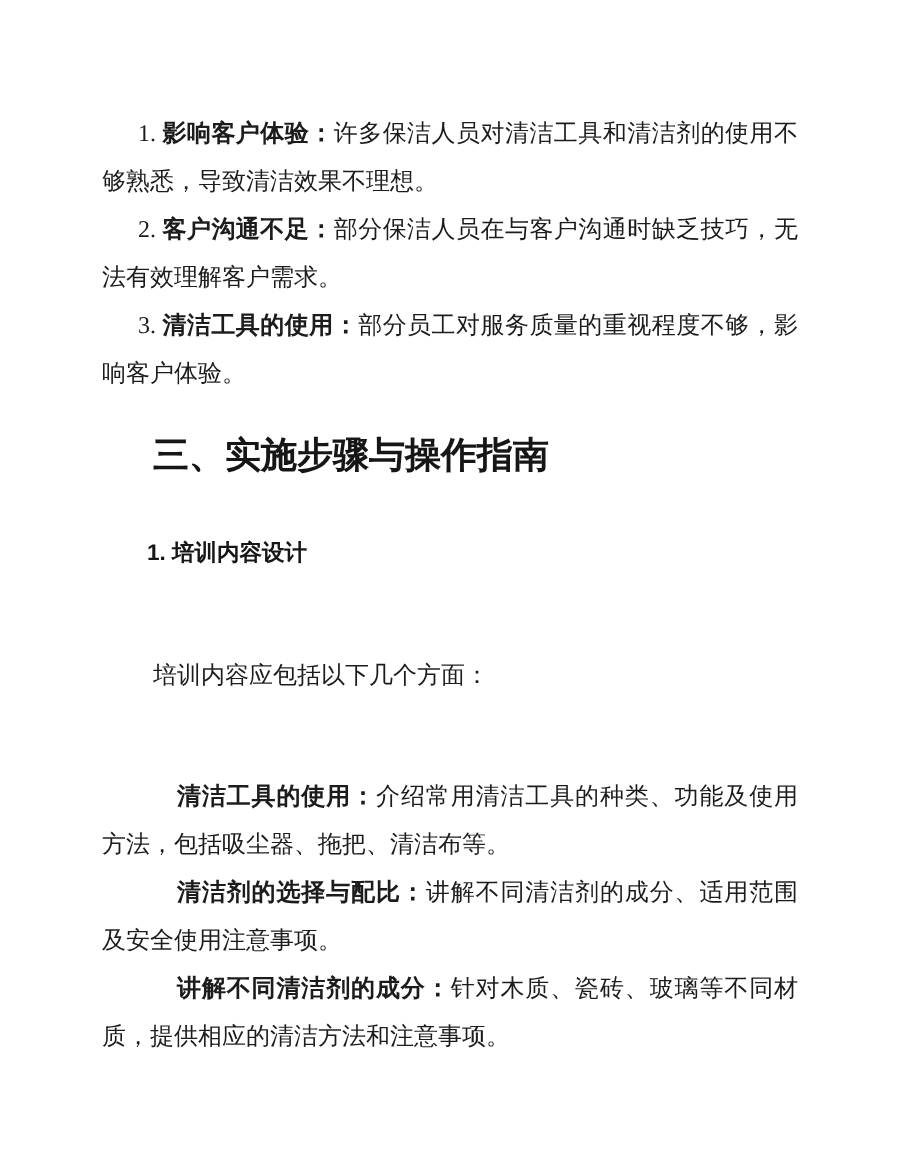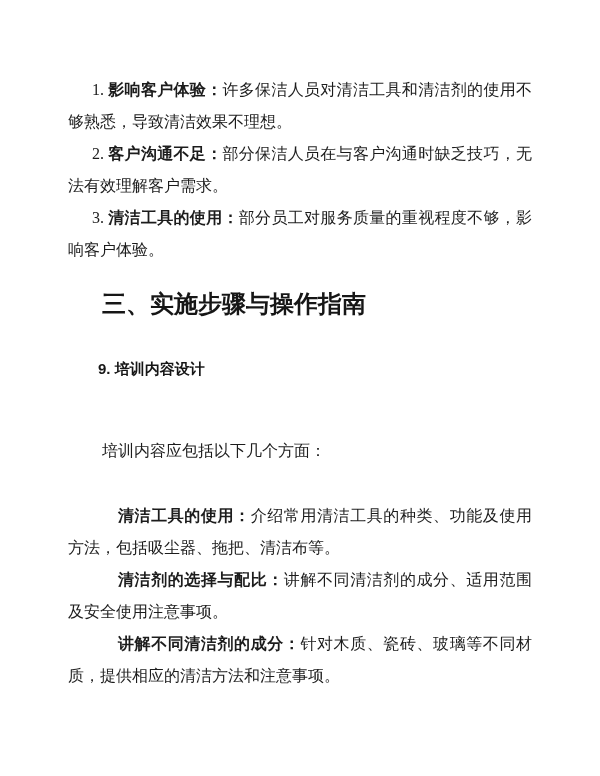--- a/index.html
+++ b/index.html
@@ -32,21 +32,21 @@
     text-indent: 24px;
   }
   .para.lead {
     text-indent: 34px;
     margin-top: 50px;
   }
   .para.item {
     text-indent: 50px;
   }
   .para.item.first {
-    margin-top: 33px;
+    margin-top: 49px;
   }
   b {
     font-weight: bold;
   }
   .heading {
     margin: 22px 0 0 0;
     padding: 0;
     text-indent: 34px;
     font-family: "Liberation Sans", "DejaVu Sans", sans-serif;
     font-weight: bold;
@@ -73,21 +73,21 @@
 <div class="page">
 
   <p class="para numbered"><span>1. </span><b>影响客户体验：</b><span>许多保洁人员对清洁工具和清洁剂的使用不够熟悉，导致清洁效果不理想。</span></p>
 
   <p class="para numbered"><span>2. </span><b>客户沟通不足：</b><span>部分保洁人员在与客户沟通时缺乏技巧，无法有效理解客户需求。</span></p>
 
   <p class="para numbered"><span>3. </span><b>清洁工具的使用：</b><span>部分员工对服务质量的重视程度不够，影响客户体验。</span></p>
 
   <h2 class="heading">三、实施步骤与操作指南</h2>
 
-  <h3 class="subheading">9. 培训内容设计</h3>
+  <h3 class="subheading">1. 培训内容设计</h3>
 
   <p class="para lead">培训内容应包括以下几个方面：</p>
 
   <p class="para item first"><b>清洁工具的使用：</b><span>介绍常用清洁工具的种类、功能及使用方法，包括吸尘器、拖把、清洁布等。</span></p>
 
   <p class="para item"><b>清洁剂的选择与配比：</b><span>讲解不同清洁剂的成分、适用范围及安全使用注意事项。</span></p>
 
   <p class="para item"><b>讲解不同清洁剂的成分：</b><span>针对木质、瓷砖、玻璃等不同材质，提供相应的清洁方法和注意事项。</span></p>
 
 </div>

